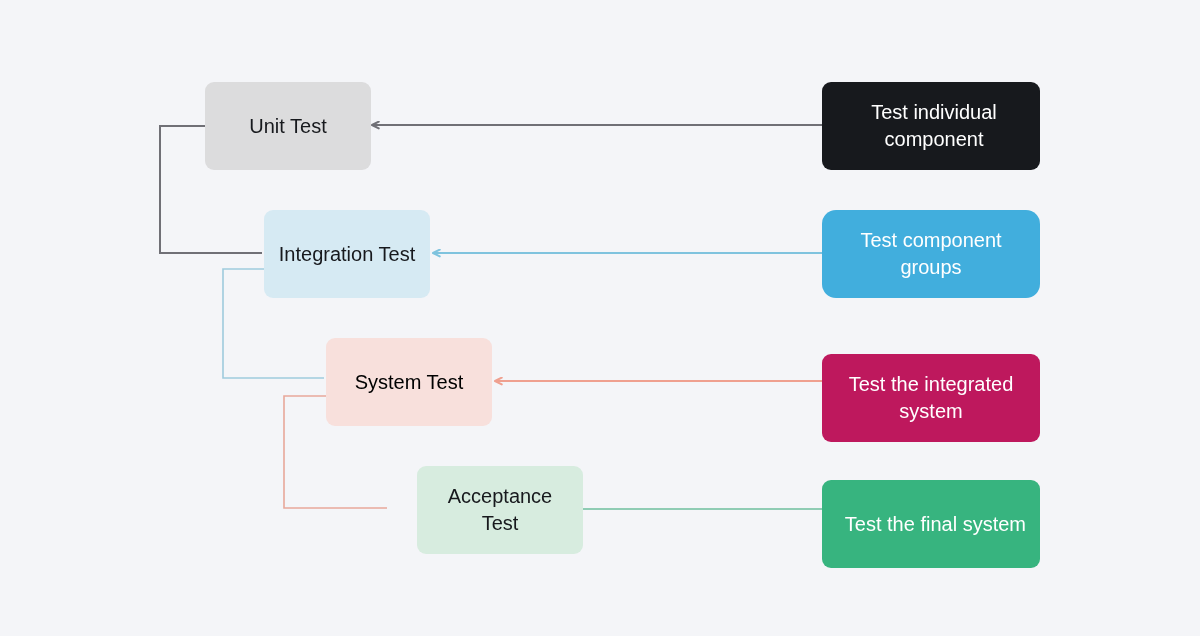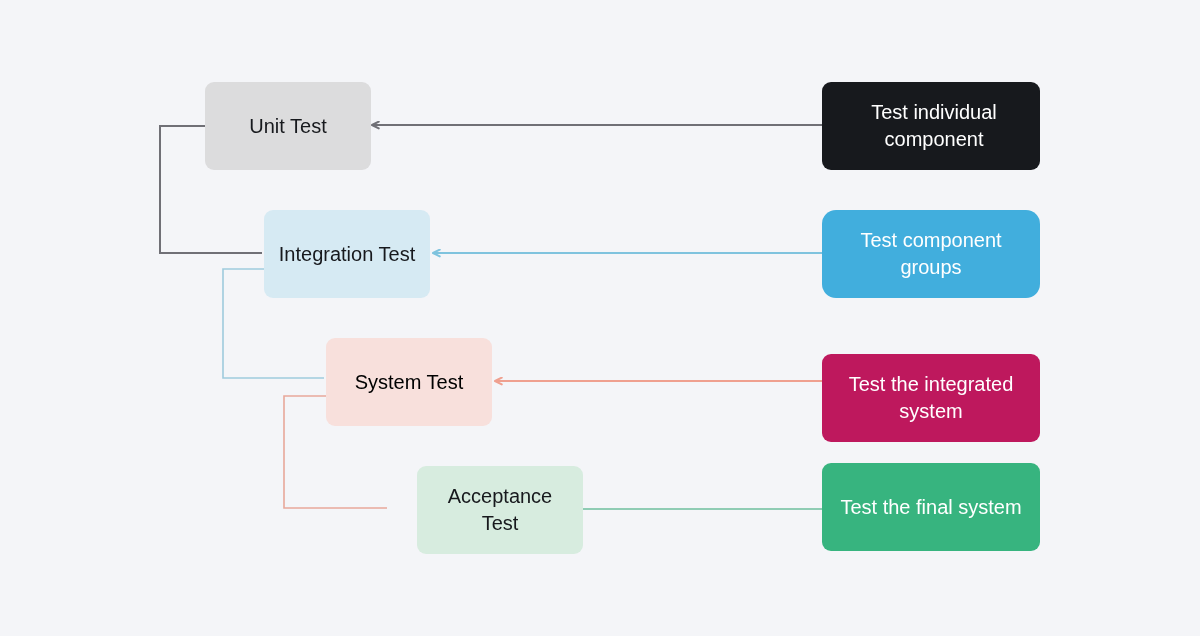--- a/index.html
+++ b/index.html
@@ -80,17 +80,17 @@
 
   <div class="node desc-node" style="top: 82px; background-color: rgb(23, 25, 29); color: rgb(255, 255, 255); padding-left: 20px;">
     <span>Test individual component</span>
   </div>
   <div class="node desc-node" style="top: 210px; background-color: rgb(65, 174, 221); color: rgb(255, 255, 255); border-radius: 14px;">
     <span>Test component groups</span>
   </div>
   <div class="node desc-node" style="top: 354px; background-color: #be185d; color: rgb(255, 255, 255);">
     <span>Test the integrated system</span>
   </div>
-  <div class="node desc-node" style="top: 463px; background-color: rgb(55, 180, 127); color: rgb(255, 255, 255);">
+  <div class="node desc-node" style="top: 480px; background-color: rgb(55, 180, 127); color: rgb(255, 255, 255); justify-content: flex-end;">
     <span>Test the final system</span>
   </div>
 
 </div>
 
 </body></html>

